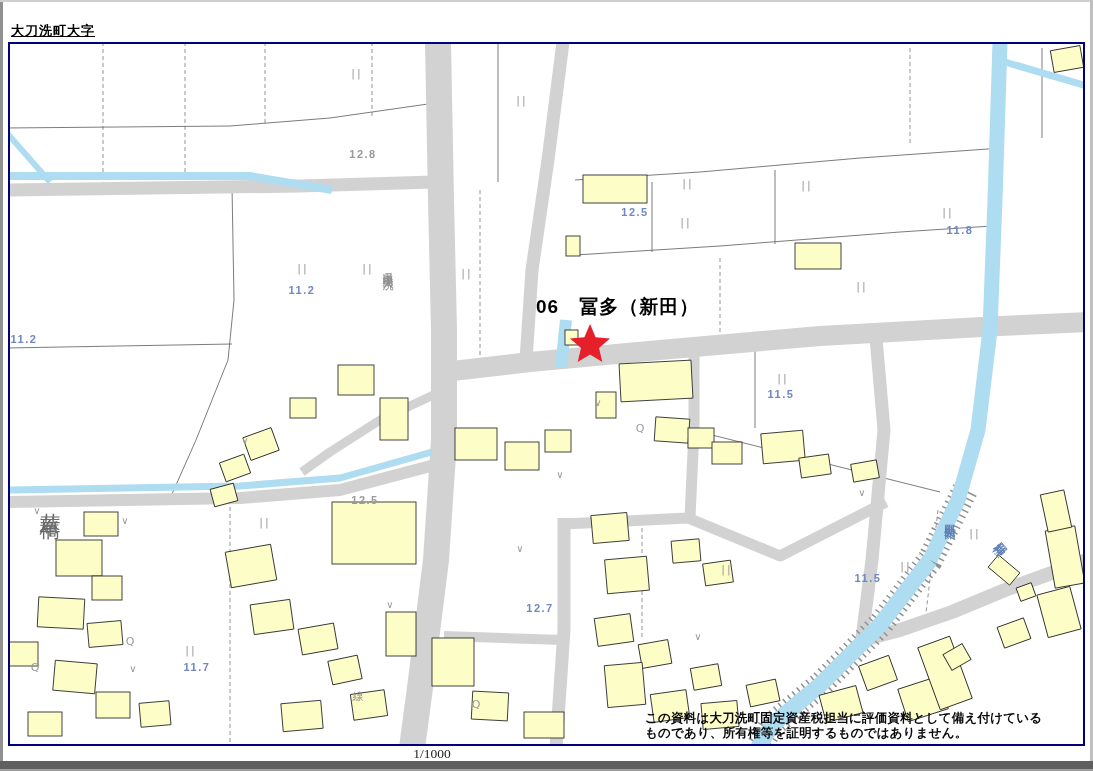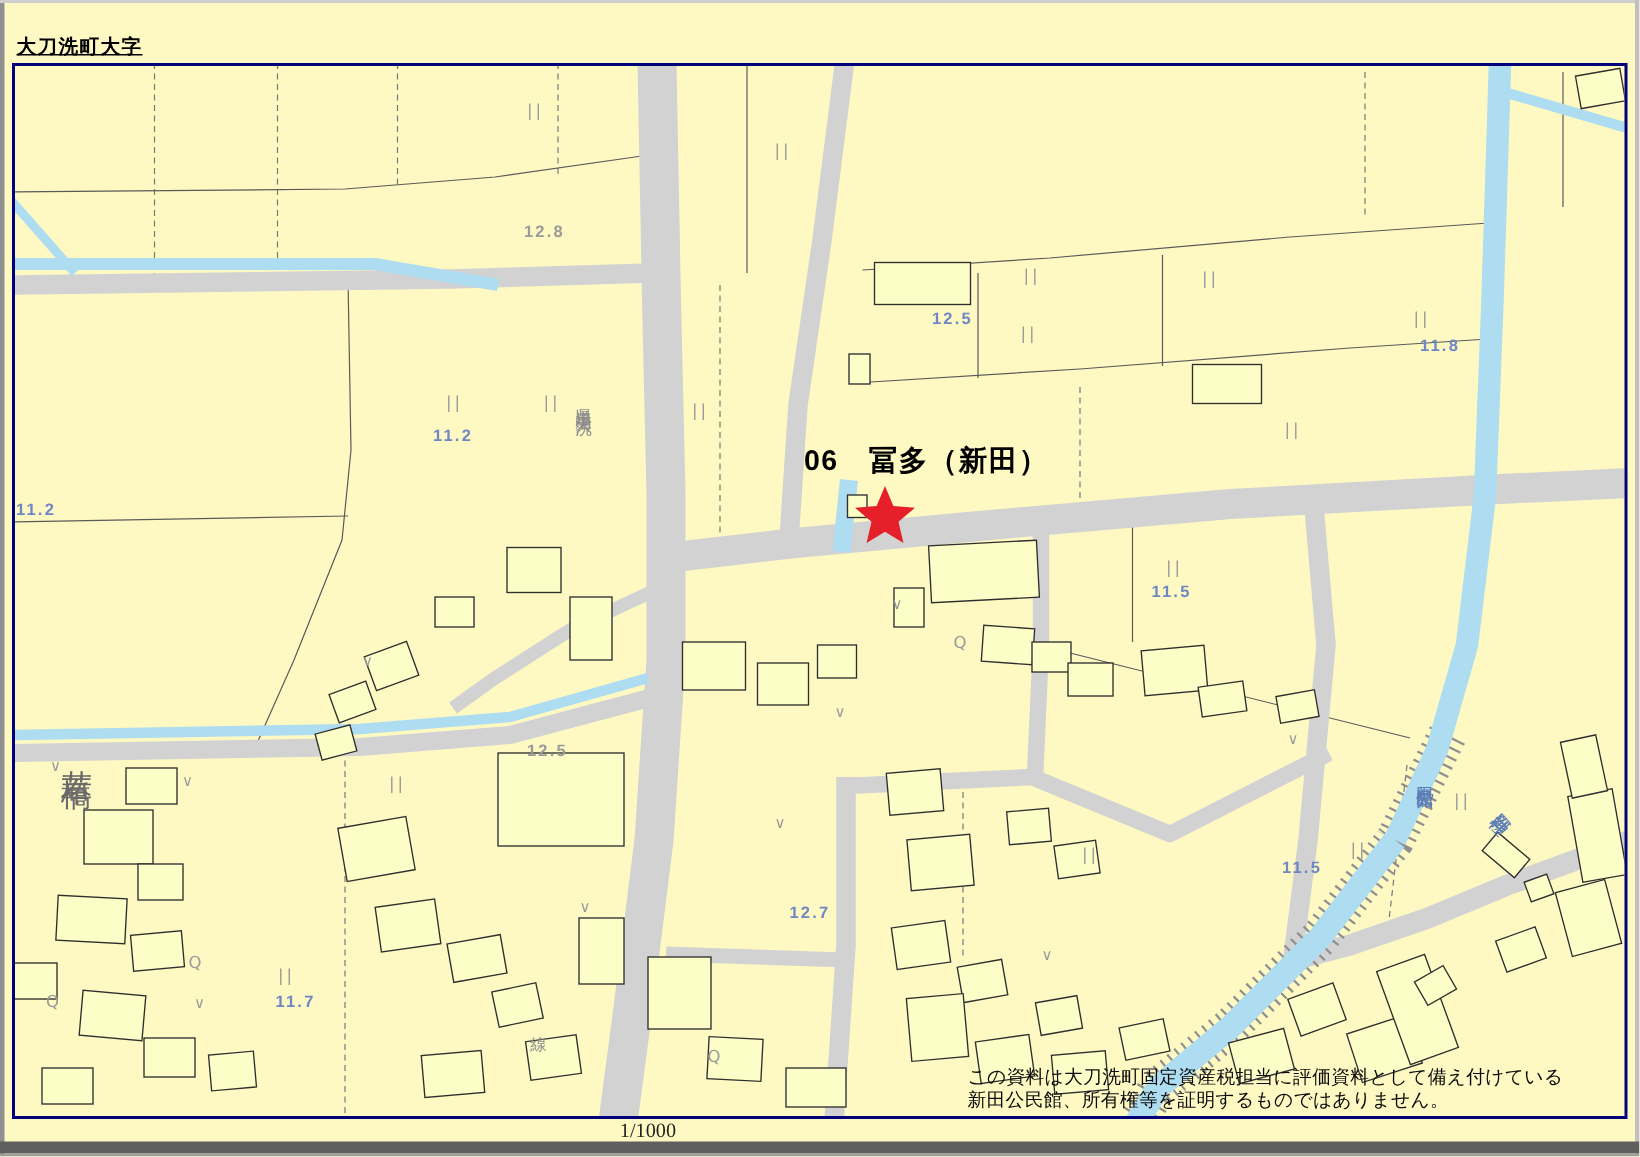--- a/index.html
+++ b/index.html
@@ -1,30 +1,30 @@
 <!DOCTYPE html>
 <html style="--road: #d2d2d2; --water: #aedcf0; --bld: #fdfdc7; --bldline: #2f2f2f; --symgray: #9a9a9a;"><head>
 <meta charset="utf-8">
 <style>
   html,body{margin:0;padding:0;background:#e9e9e9}
-  .screen{position:relative;width:1093px;height:771px;background:#fef9c3;overflow:hidden;
+  .screen{position:relative;width:1093px;height:771px;background:#ffffff;overflow:hidden;
           font-family:"Liberation Sans","DejaVu Sans",sans-serif}
   .map-svg{position:absolute;left:0;top:0}
   .page-title{position:absolute;left:11px;top:22px;font-size:13px;font-weight:700;color:#000;
               text-decoration:underline;letter-spacing:1px;white-space:nowrap}
   .marker-label{position:absolute;left:536px;top:294px;font-size:19px;font-weight:700;color:#000;
                 letter-spacing:1px;white-space:nowrap}
   .vlabel{position:absolute;writing-mode:vertical-rl;text-orientation:upright;white-space:nowrap}
   .bridge{left:36px;top:496px;font-size:21px;color:#6a6a6a;letter-spacing:3px}
   .route{left:380px;top:264px;font-size:11px;color:#8e8e8e;letter-spacing:1px}
   .hall{left:941px;top:514px;font-size:12px;color:#5d7eb5;letter-spacing:1px}
   .shrine{left:1004px;top:538px;font-size:12px;color:#5d7eb5;letter-spacing:1px;
           transform:rotate(48deg);transform-origin:50% 0}
   .sen{left:350px;top:682px;font-size:11px;color:#8e8e8e}
-  .disclaimer{position:absolute;left:645px;top:711px;font-size:12.5px;font-weight:400;color:#0a0a0a;
+  .disclaimer{position:absolute;left:645px;top:711px;font-size:12.5px;font-weight:700;color:#0a0a0a;
               line-height:15px;letter-spacing:.2px;white-space:nowrap}
   .scale{position:absolute;left:0;top:746px;width:864px;text-align:center;font-size:13.5px;
          font-family:"Liberation Serif","DejaVu Serif",serif;color:#222}
   .edge.left{position:absolute;left:0;top:0;width:3px;height:771px;background:#909090}
   .edge.top{position:absolute;left:0;top:0;width:1093px;height:2px;background:#cfcfcf}
   .edge.right{position:absolute;right:0;top:0;width:3px;height:771px;background:#c0c0c0}
   .bottom-bar{position:absolute;left:0;top:761px;width:1093px;height:8px;background:#5f5f5f}
   .bottom-bar2{position:absolute;left:0;top:769px;width:1093px;height:2px;background:#9e9e9e}
 
   .road{fill:none;stroke:var(--road,#d2d2d2);stroke-linecap:butt;stroke-linejoin:round}
@@ -224,21 +224,21 @@
   <div class="marker-label">06　冨多（新田）</div>
 
   <div class="vlabel bridge">若草橋</div>
   <div class="vlabel route">県道中尾大刀洗</div>
   <div class="vlabel hall">新田公民館</div>
   <div class="vlabel shrine">新田神社</div>
   <div class="vlabel sen">線</div>
 
   <div class="disclaimer">
     <div>この資料は大刀洗町固定資産税担当に評価資料として備え付けている</div>
-    <div>新田公民館、所有権等を証明するものではありません。</div>
+    <div>ものであり、所有権等を証明するものではありません。</div>
   </div>
 
   <div class="scale">1/1000</div>
 
   <div class="edge left"></div>
   <div class="edge top"></div>
   <div class="edge right"></div>
   <div class="bottom-bar"></div>
   <div class="bottom-bar2"></div>
 </div>

